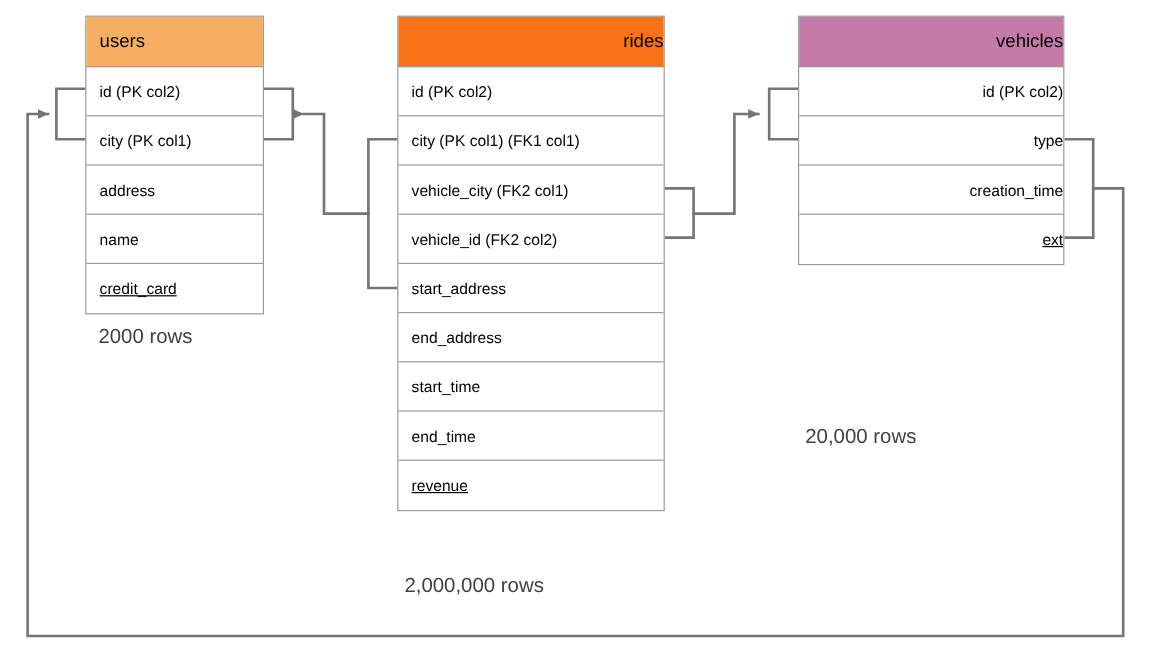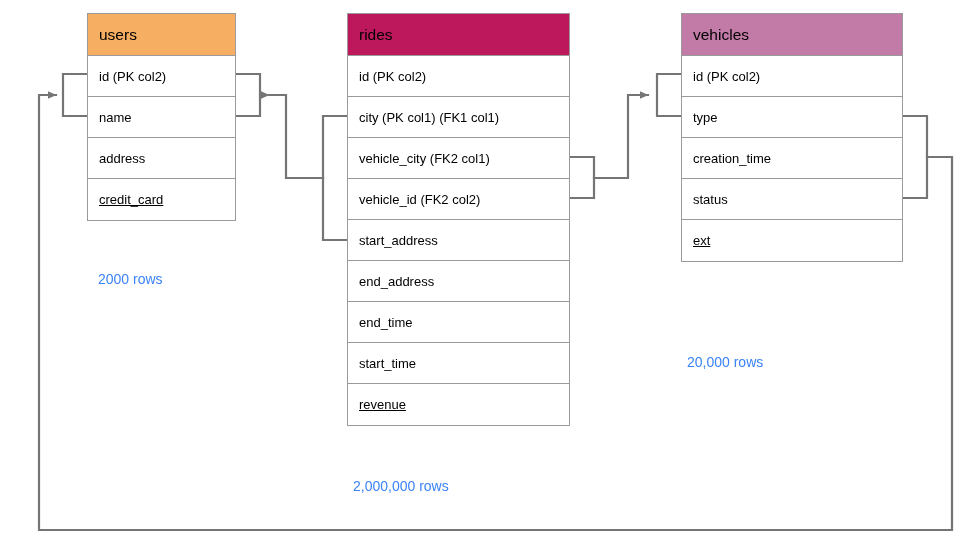--- a/index.html
+++ b/index.html
@@ -10,21 +10,21 @@
   body {
     width: 960px;
     height: 540px;
     position: relative;
     overflow: hidden;
     font-family: "Liberation Sans", sans-serif;
     color: #000000;
   }
   #diagram-canvas {
     position: absolute;
-    left: 16px; top: 0;
+    left: 0; top: 0;
     width: 788px;
     height: 540px;
   }
   #connector-layer {
     position: absolute;
     left: 0; top: 0;
     width: 960px;
     height: 540px;
     pointer-events: none;
   }
@@ -53,27 +53,27 @@
     border-bottom: 1px solid #9a9a9a;
     white-space: nowrap;
     overflow: hidden;
   }
   .entity-field:last-child {
     border-bottom: none;
     text-decoration: underline;
   }
   .row-count {
     position: absolute;
-    font-size: 14px;
-    color: #3b82f6;
+    font-size: 17px;
+    color: #404040;
     white-space: nowrap;
   }
   #tbl-users   { left: 71px;  top: 13px; width: 149px; }
   #tbl-rides   { left: 331px; top: 13px; width: 223px; }
-  #tbl-vehicles{ left: 665px; top: 13px; width: 222px; }
+  #tbl-vehicles{ left: 665px; top: 13px; width: 222px; text-align: right; }
   #rows-users    { left: 82px;  top: 271px; }
   #rows-rides    { left: 337px; top: 478px; }
   #rows-vehicles { left: 671px; top: 354px; }
 </style>
 </head>
 <body>
 
 <div id="diagram-canvas">
 
   <svg id="connector-layer" viewBox="0 0 960 540" width="960" height="540" xmlns="http://www.w3.org/2000/svg">
@@ -104,43 +104,43 @@
 
       <path marker-end="url(#arrow-right)" d="M 578 178 L 612 178 L 612 95 L 632 95"></path>
 
       <path marker-end="url(#arrow-right)" d="M 911 157 L 936 157 L 936 530 L 23 530 L 23 95 L 40 95"></path>
     </g>
   </svg>
 
   <div class="entity-table" id="tbl-users">
     <div class="entity-header" style="background-color: rgb(245, 174, 98);">users</div>
     <div class="entity-field">id (PK col2)</div>
+    <div class="entity-field">city (PK col1)</div>
+    <div class="entity-field">address</div>
     <div class="entity-field">name</div>
-    <div class="entity-field">address</div>
     <div class="entity-field">credit_card</div>
   </div>
   <div class="row-count" id="rows-users">2000 rows</div>
 
   <div class="entity-table" id="tbl-rides">
-    <div class="entity-header" style="background-color: #be185d;">rides</div>
+    <div class="entity-header" style="background-color: #f97316; text-align: right;">rides</div>
     <div class="entity-field">id (PK col2)</div>
     <div class="entity-field">city (PK col1) (FK1 col1)</div>
     <div class="entity-field">vehicle_city (FK2 col1)</div>
     <div class="entity-field">vehicle_id (FK2 col2)</div>
     <div class="entity-field">start_address</div>
     <div class="entity-field">end_address</div>
+    <div class="entity-field">start_time</div>
     <div class="entity-field">end_time</div>
-    <div class="entity-field">start_time</div>
     <div class="entity-field">revenue</div>
   </div>
   <div class="row-count" id="rows-rides">2,000,000 rows</div>
 
   <div class="entity-table" id="tbl-vehicles">
     <div class="entity-header" style="background-color: rgb(194, 123, 166);">vehicles</div>
     <div class="entity-field">id (PK col2)</div>
     <div class="entity-field">type</div>
     <div class="entity-field">creation_time</div>
-    <div class="entity-field">status</div>
     <div class="entity-field">ext</div>
   </div>
   <div class="row-count" id="rows-vehicles">20,000 rows</div>
 
 </div>
 
 </body></html>

